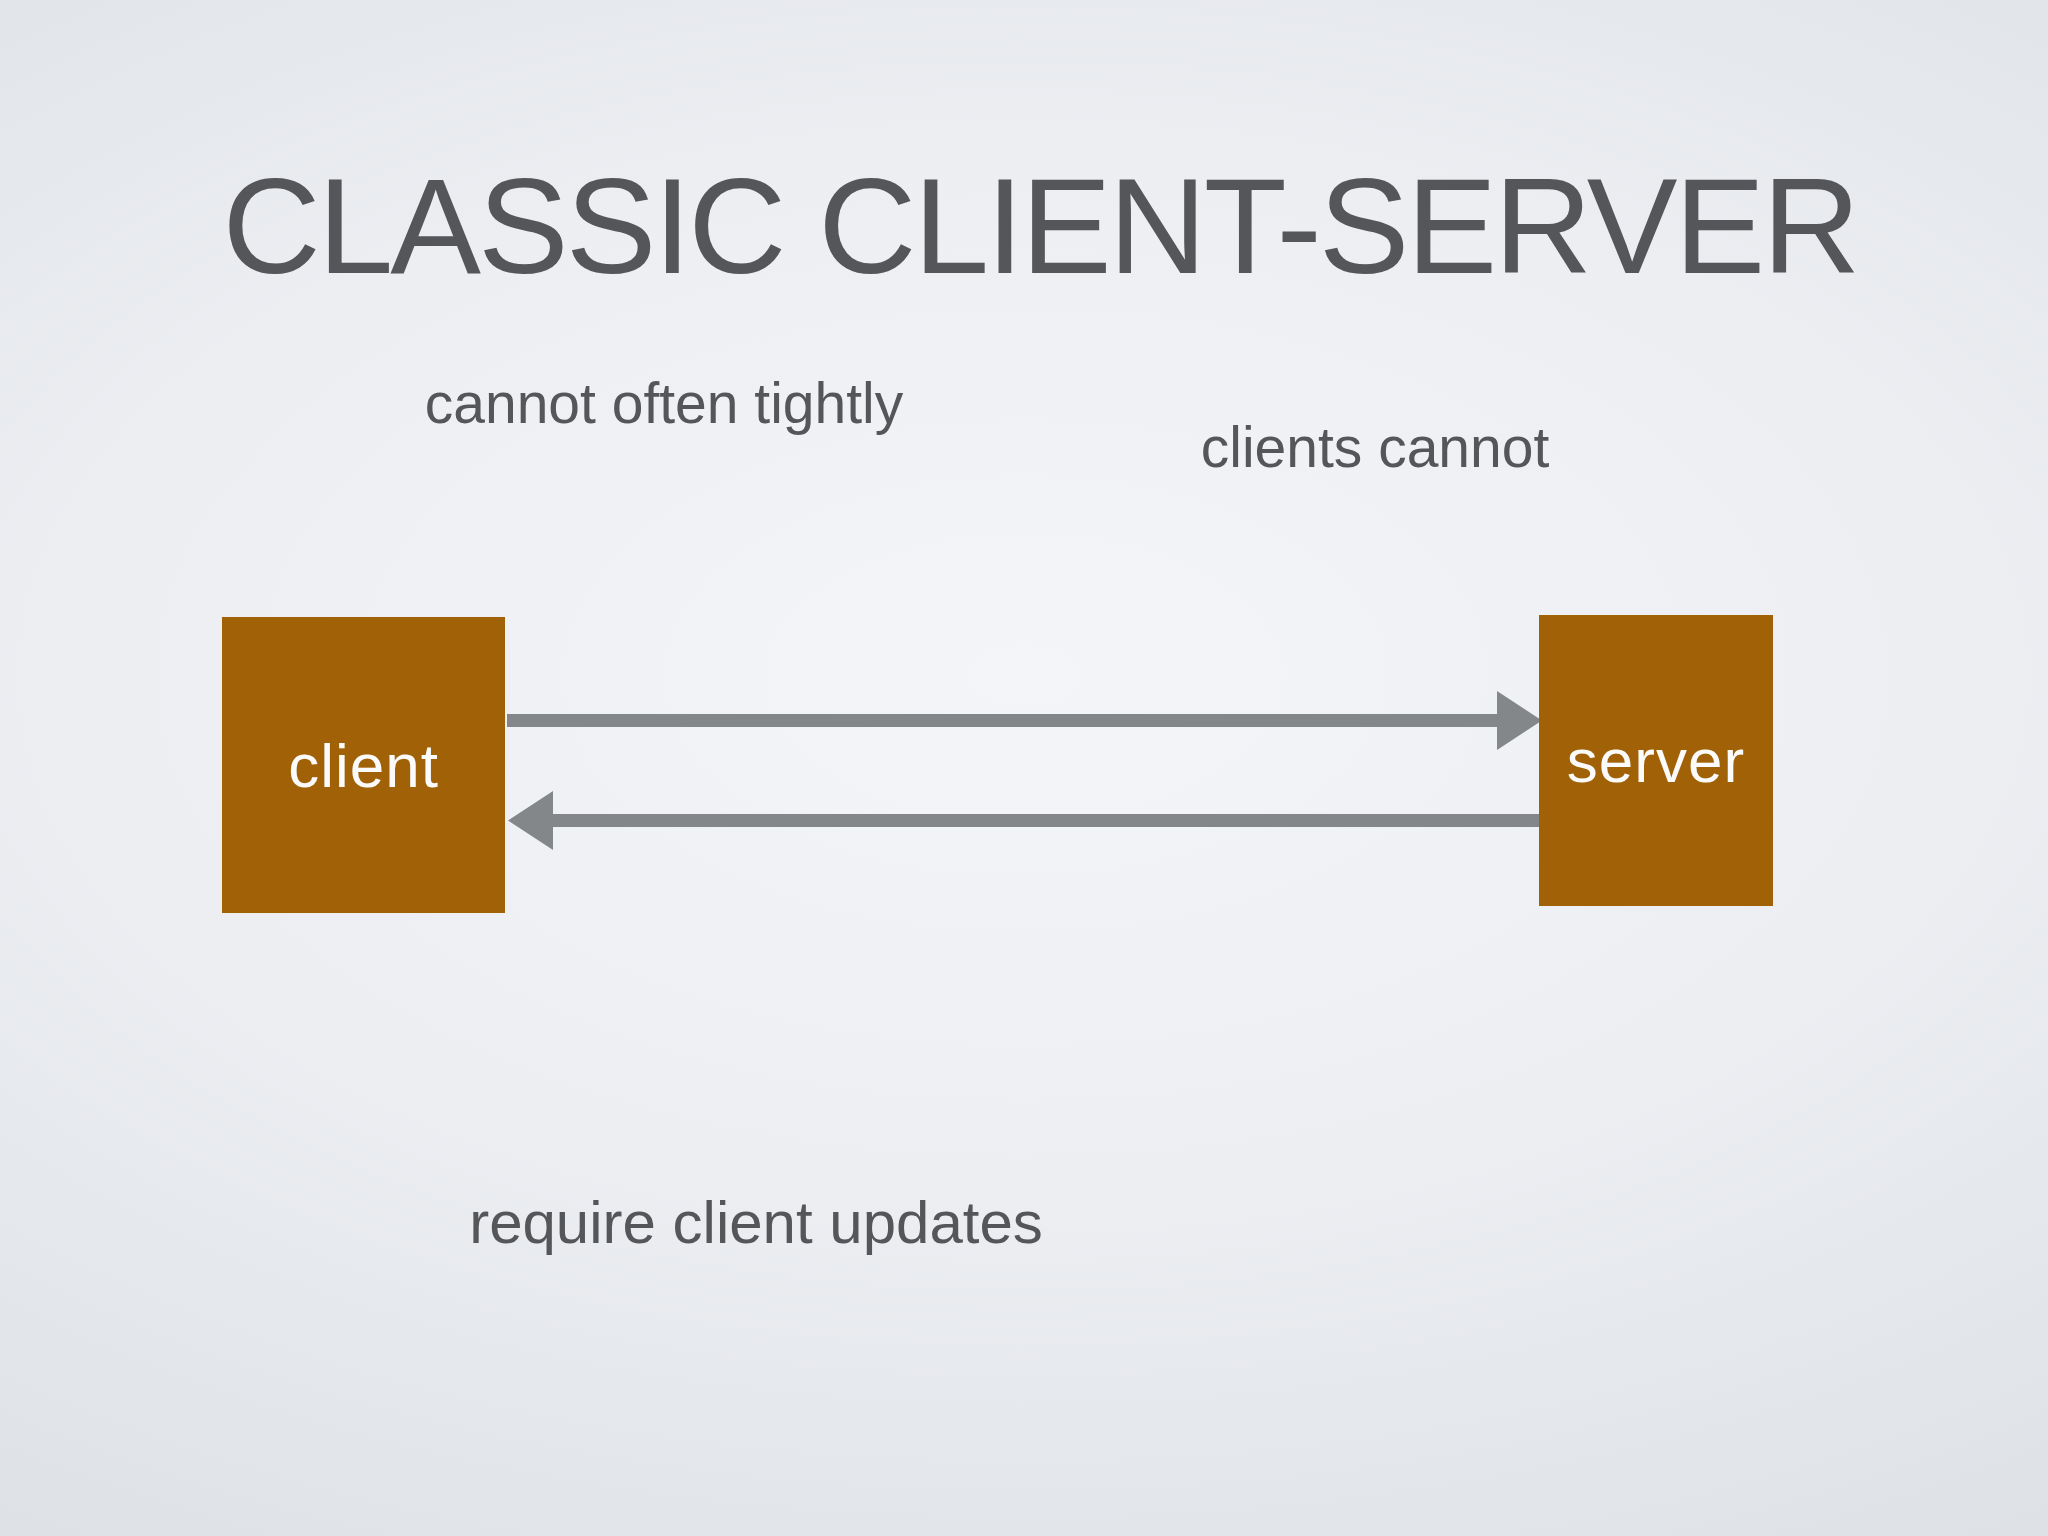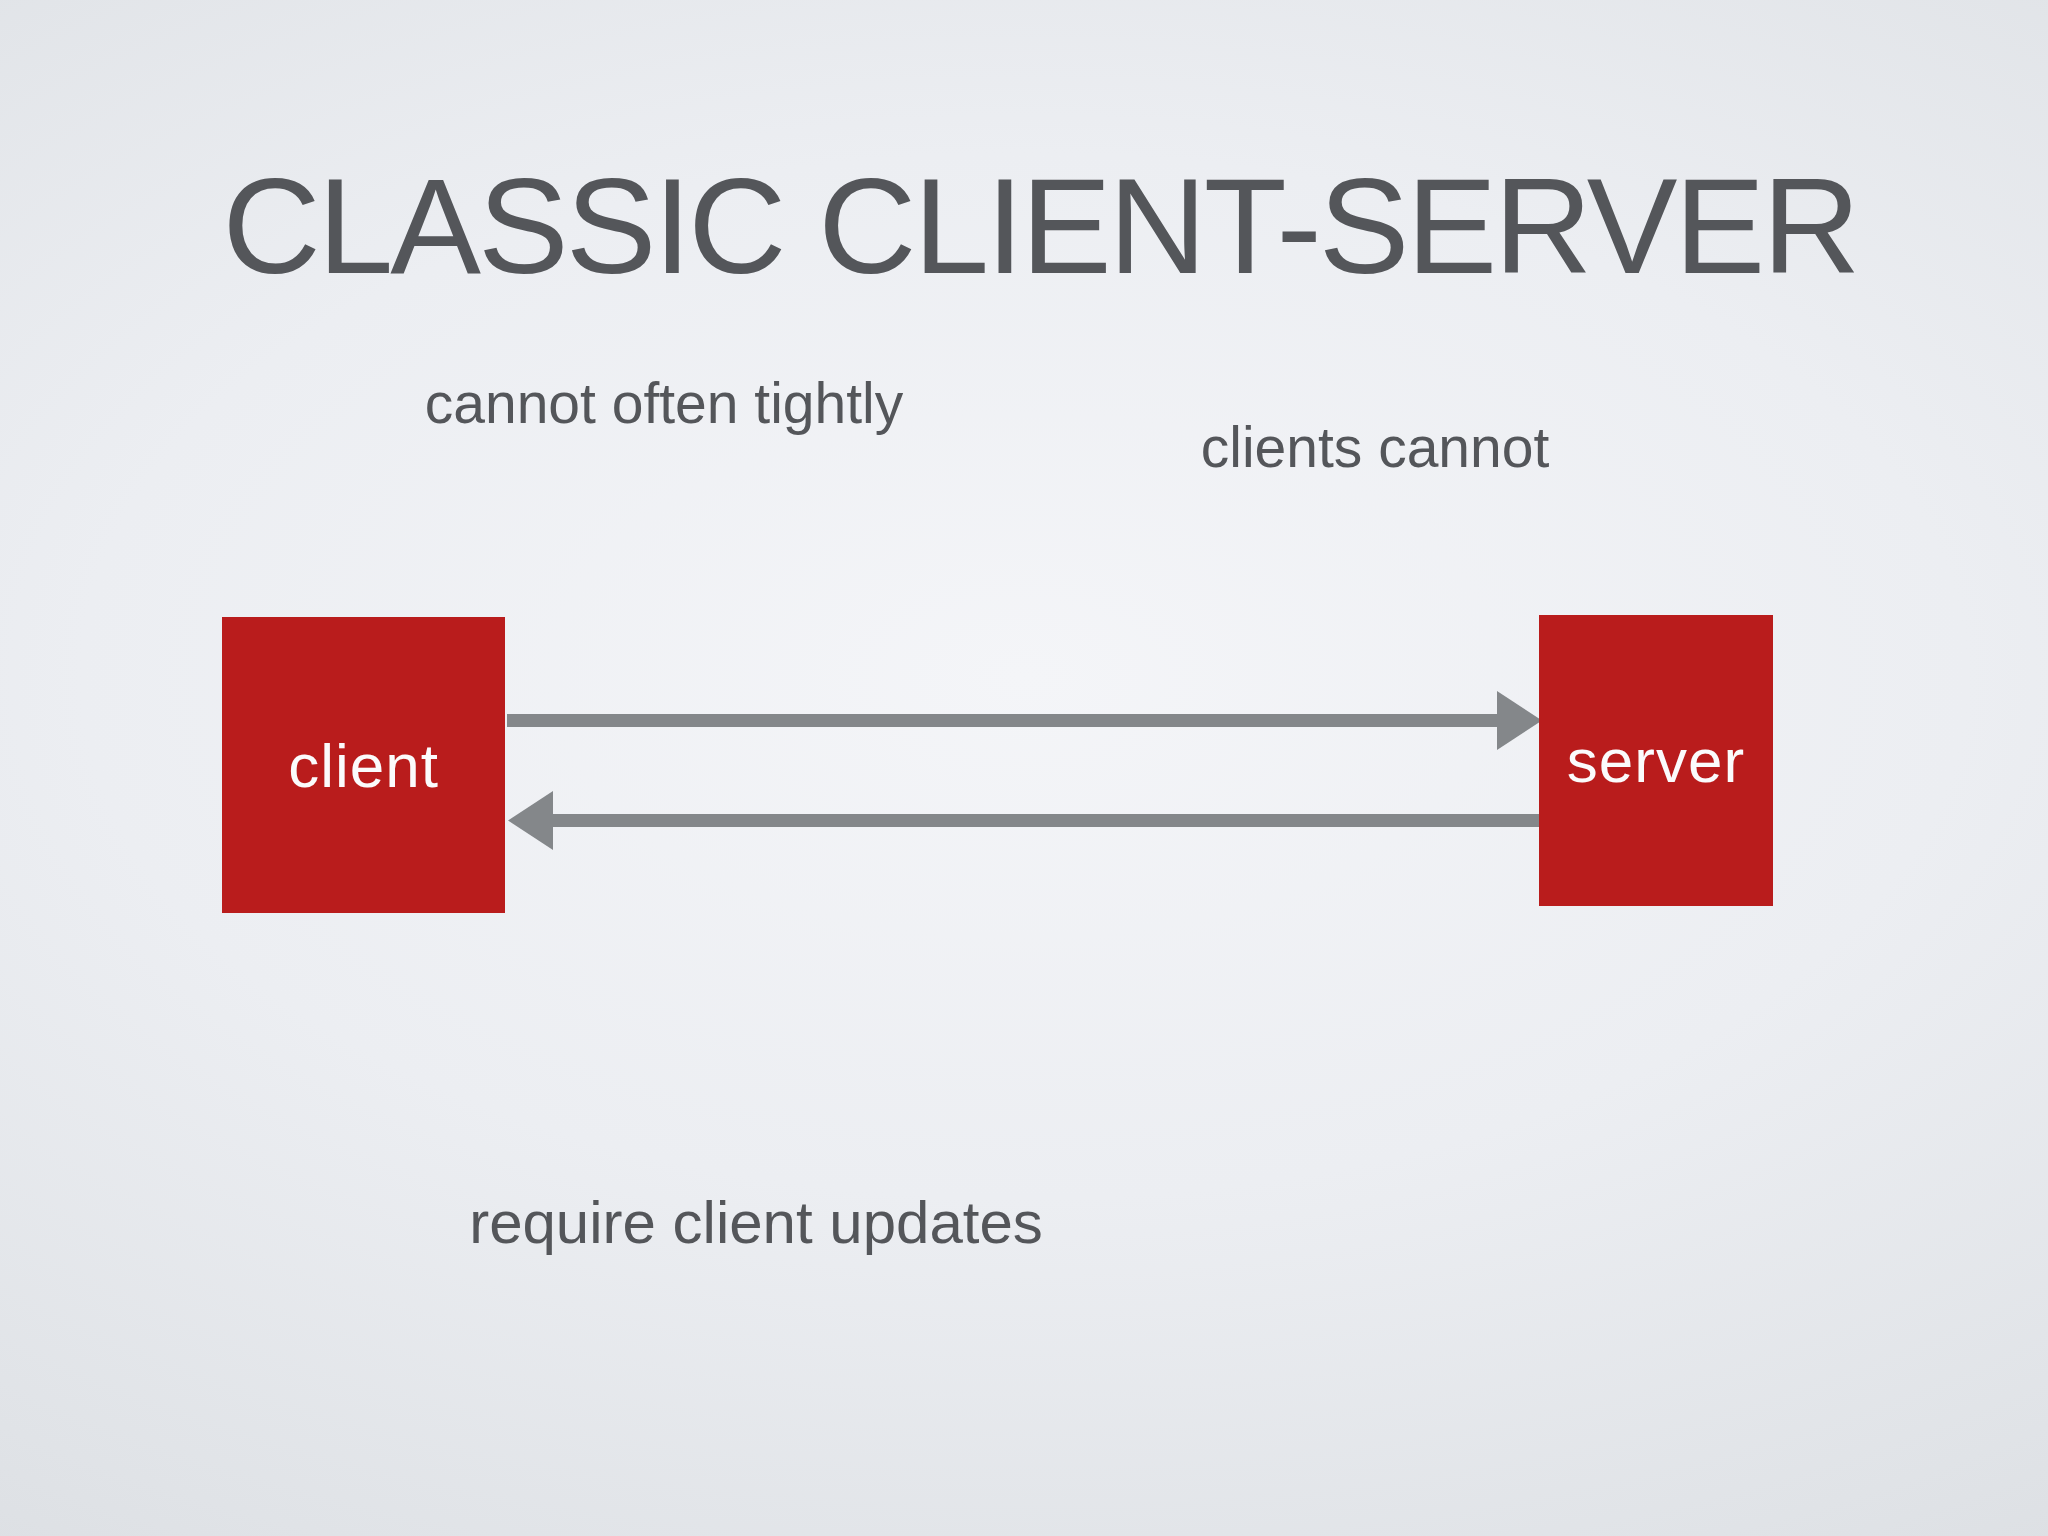--- a/index.html
+++ b/index.html
@@ -57,21 +57,21 @@
     margin-left: 7px;
   }
   .ann-bottom {
     left: 756px;
     top: 1180px;
     font-size: 60px;
     line-height: 86px;
   }
   .node-box {
     position: absolute;
-    background: #b91c1c;
+    background: #a16207;
     display: flex;
     align-items: center;
     justify-content: center;
   }
   .node-client {
     left: 222px;
     top: 617px;
     width: 283px;
     height: 296px;
   }

